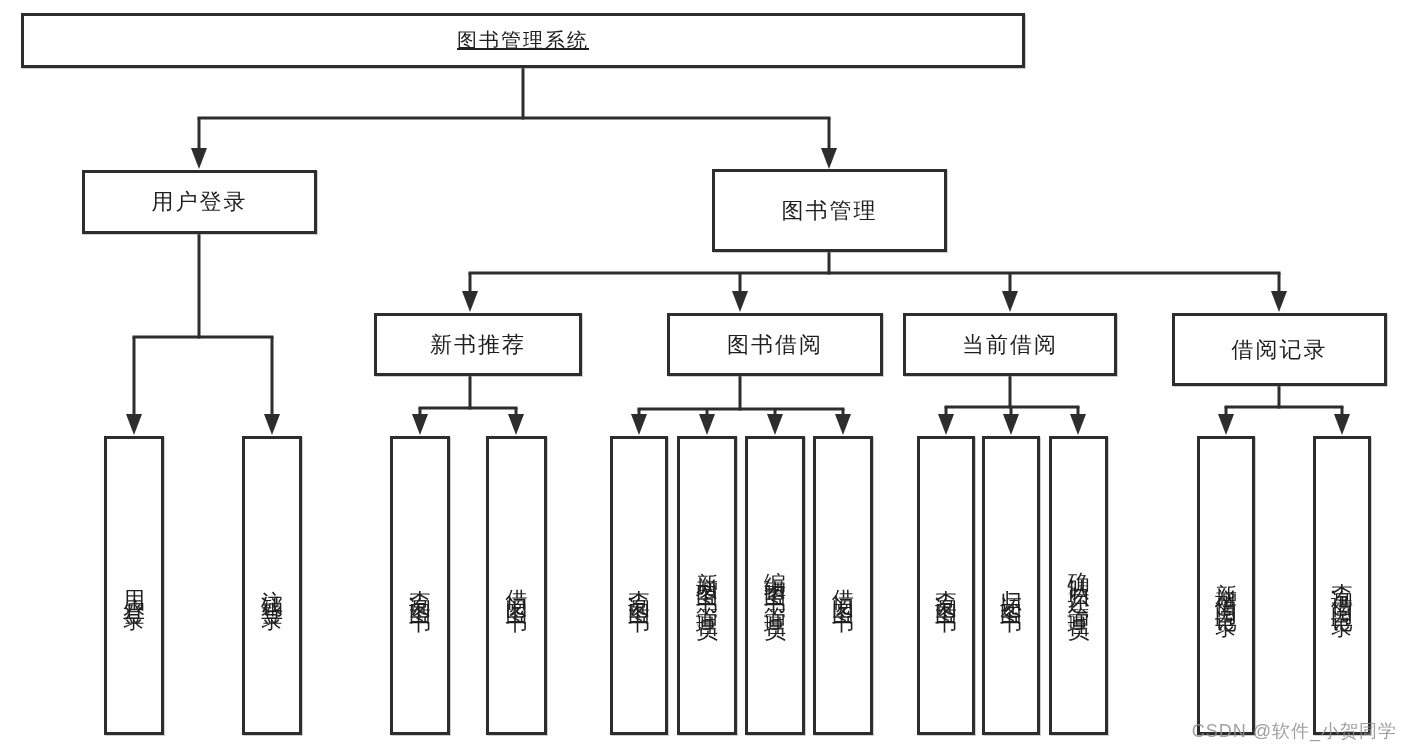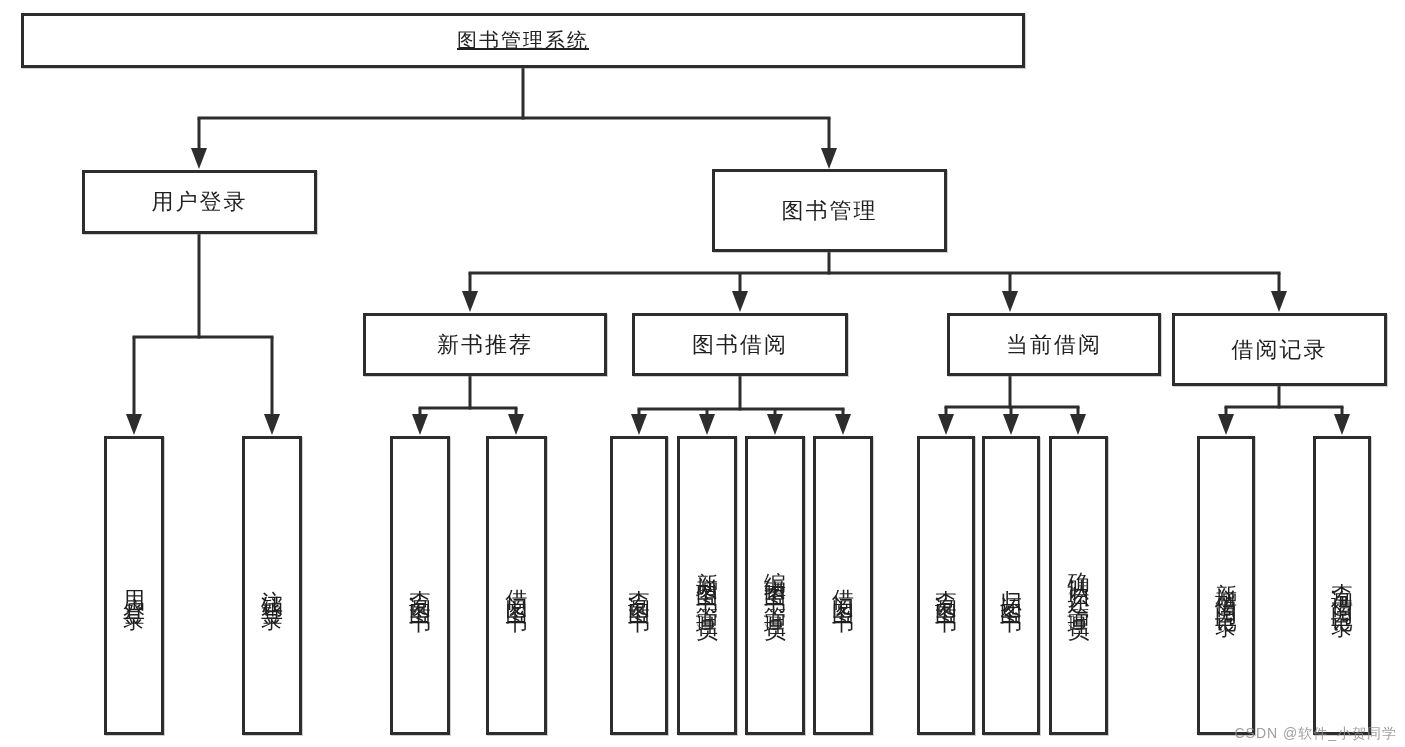--- a/index.html
+++ b/index.html
@@ -48,21 +48,21 @@
     writing-mode: vertical-rl;
     text-orientation: mixed;
     letter-spacing: 7px;
     line-height: 1;
     white-space: nowrap;
   }
   .watermark {
     position: absolute;
     right: 8px;
     bottom: 4px;
-    font-size: 14px;
+    font-size: 18px;
     color: #8f8f8f;
     letter-spacing: 1px;
     opacity: 0.85;
     z-index: 5;
   }
 </style>
 </head>
 <body>
 
 <div class="canvas">
@@ -137,27 +137,27 @@
     <span>图书管理系统</span>
   </div>
 
   <div class="node node-l1" style="left:82px; top:170px; width:235px; height:64px;">
     <span>用户登录</span>
   </div>
   <div class="node node-l1" style="left:712px; top:169px; width:235px; height:83px;">
     <span>图书管理</span>
   </div>
 
-  <div class="node node-l2" style="left:363px; top:313px; width:244px; height:63px;">
+  <div class="node node-l2" style="left:374px; top:313px; width:208px; height:63px;">
     <span>新书推荐</span>
   </div>
-  <div class="node node-l2" style="left:632px; top:313px; width:216px; height:63px;">
+  <div class="node node-l2" style="left:667px; top:313px; width:216px; height:63px;">
     <span>图书借阅</span>
   </div>
-  <div class="node node-l2" style="left:903px; top:313px; width:214px; height:63px;margin-left:44px;">
+  <div class="node node-l2" style="left:903px; top:313px; width:214px; height:63px;">
     <span>当前借阅</span>
   </div>
   <div class="node node-l2" style="left:1172px; top:313px; width:215px; height:73px;">
     <span>借阅记录</span>
   </div>
 
   <div class="node node-leaf" style="left:104px; top:436px; width:60px; height:299px;">
     <span class="vtext">用户登录</span>
   </div>
   <div class="node node-leaf" style="left:242px; top:436px; width:60px; height:299px;">

